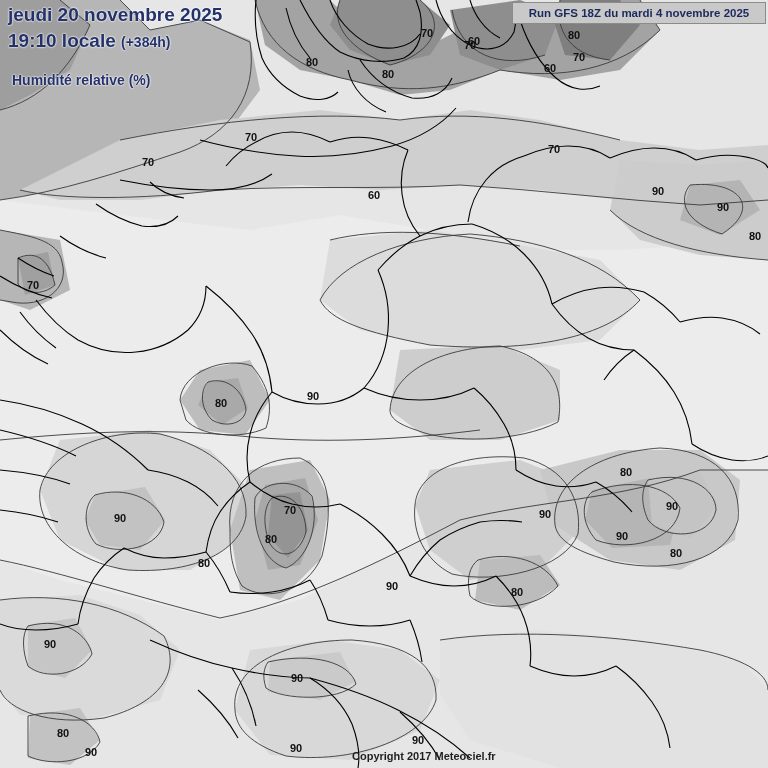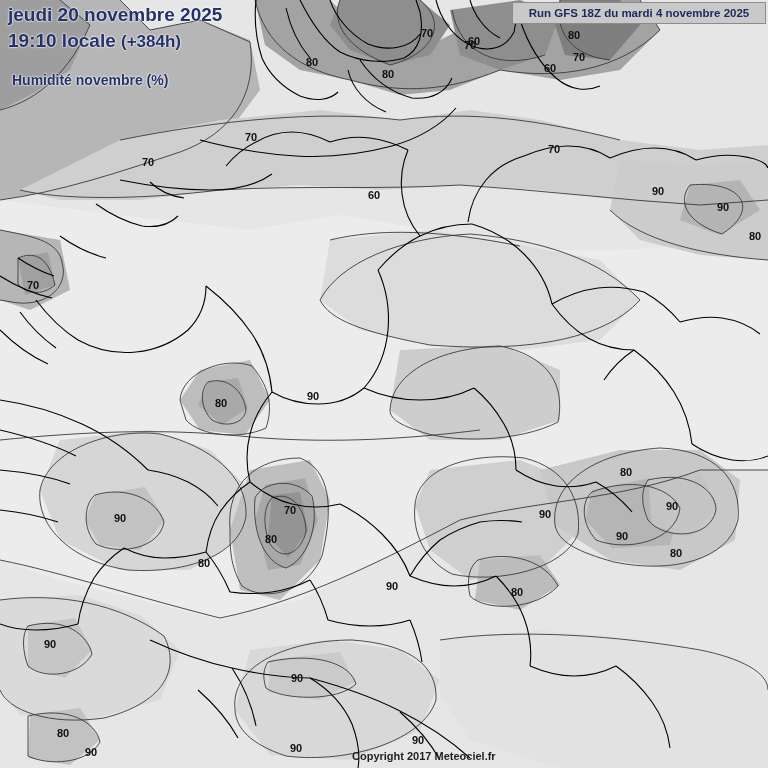--- a/index.html
+++ b/index.html
@@ -31,21 +31,21 @@
   }
   #title-date {
     left: 8px; top: 4px;
     font-size: 19px;
   }
   #title-time {
     left: 8px; top: 30px;
     font-size: 19px;
   }
   #title-time .lead {
-    font-size: 17px;
+    font-size: 14px;
     margin-top: 32px;
   }
   #title-param {
     left: 12px; top: 72px;
     font-size: 14px;
   }
   #run-banner {
     position: absolute;
     top: 2px;
     left: 512px;
@@ -269,21 +269,21 @@
       <path d="M440,540 C452,532 466,526 480,522"></path>
       <path d="M480,522 C494,520 508,520 522,522"></path>
     </g>
   </svg>
 
   <div class="hdr" id="title-date">jeudi 20 novembre 2025</div>
   <div class="hdr" id="title-time">
     <span>19:10 locale</span>
     <span class="lead">(+384h)</span>
   </div>
-  <div class="hdr" id="title-param">Humidité novembre (%)</div>
+  <div class="hdr" id="title-param">Humidité relative (%)</div>
 
   <div id="run-banner">Run GFS 18Z du mardi 4 novembre 2025</div>
 
   <div id="copyright">Copyright 2017 Meteociel.fr</div>
 
   <div id="contour-labels">
       <div class="clabel" style="left: 574px; top: 35px;">80</div>
       <div class="clabel" style="left: 579px; top: 57px;">70</div>
       <div class="clabel" style="left: 550px; top: 68px;">60</div>
       <div class="clabel" style="left: 470px; top: 45px;">70</div>

